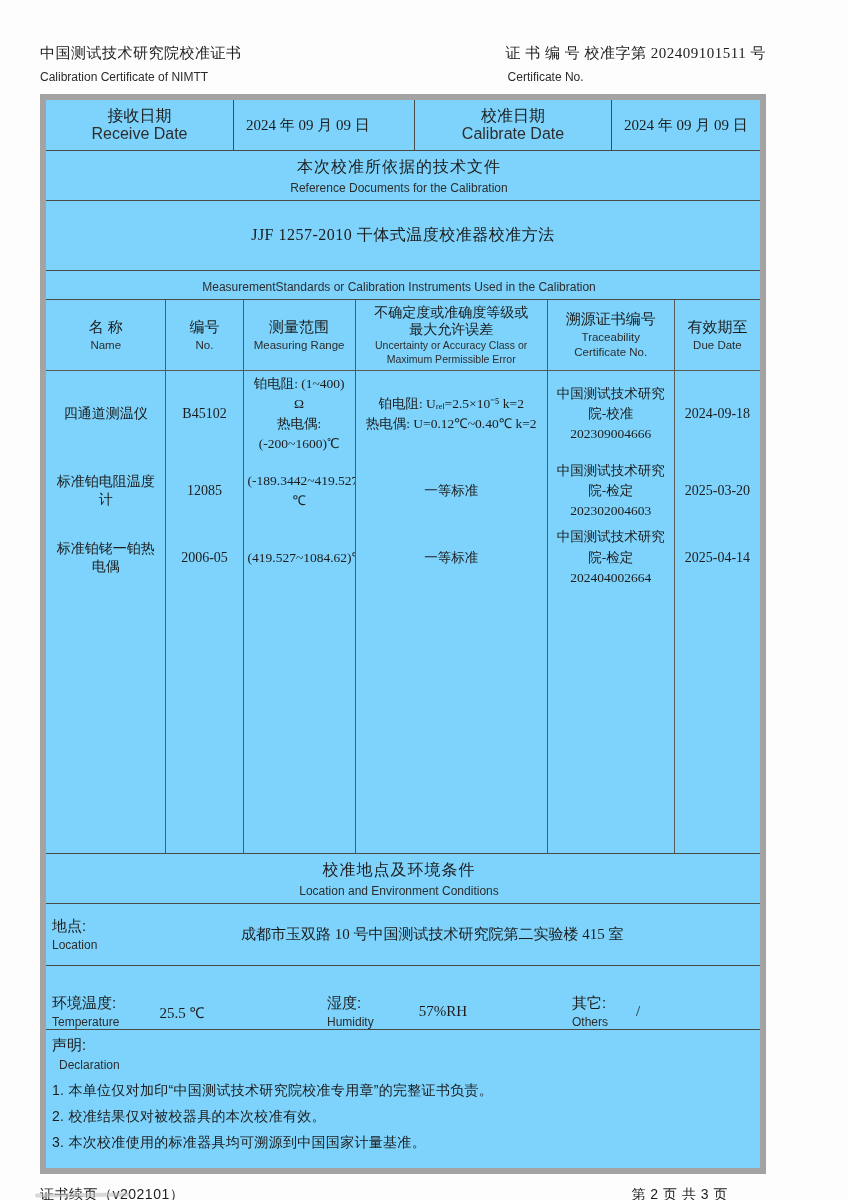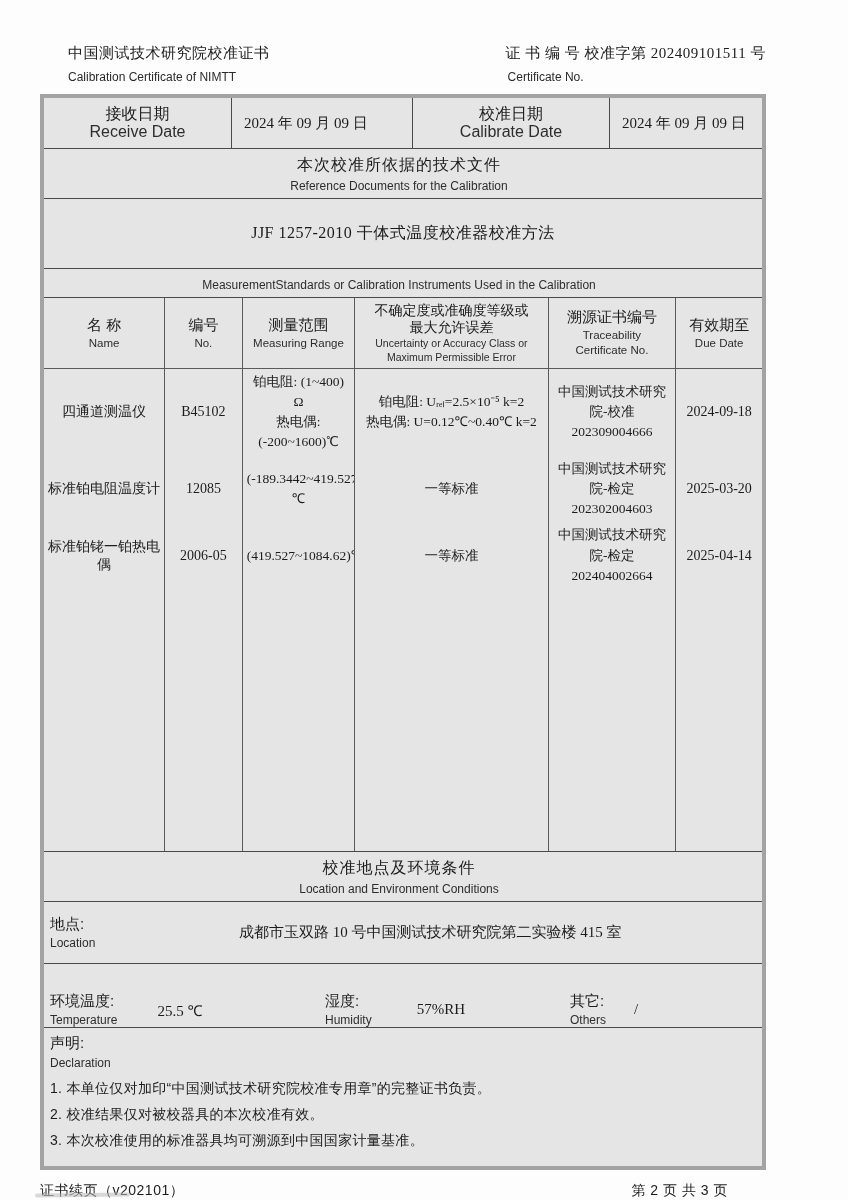--- a/index.html
+++ b/index.html
@@ -8,29 +8,29 @@
   .page {
     position: relative;
     width: 848px; height: 1200px;
     background: #fdfdfd;
     margin: 0 auto;
     overflow: hidden;
   }
   .inner { position: absolute; left: 40px; top: 44px; width: 726px; }
 
   
-  .doc-header { display: flex; justify-content: space-between; margin-bottom: 10px; margin-left: 28px; }
+  .doc-header { display: flex; justify-content: space-between; margin-bottom: 10px; }
   .dh-left, .dh-right { display: flex; flex-direction: column; }
   .cn { font-size: 15px; letter-spacing: 0.5px; }
   .en { font-size: 12px; color: #2a2a2a; margin-top: 7px; }
   .dh-right .cn { font-family: "Liberation Serif", serif; }
   .dh-right .en { padding-left: 2px; }
 
   
-  .content-box { border: 4px solid #a3a3a3; background: #e5e5e5; }
+  .content-box { border: 6px solid #a3a3a3; background: #7dd3fc; }
   .sect { border-top: 1.5px solid #4a4a4a; }
   .sect:first-child { border-top: none; }
 
   
   .date-row { display: flex; height: 50px; }
   .date-row .cell { display: flex; flex-direction: column; justify-content: center; }
   .lbl-cell { width: 188px; border-right: 1.5px solid #4a4a4a; text-align: center; }
   .val-cell { width: 180px; padding-left: 12px; font-family: "Liberation Serif", serif; font-size: 15px; }
   .lbl-cell.second { width: 198px; border-left: 1.5px solid #4a4a4a; border-right: 1.5px solid #4a4a4a; justify-content: center; }
   .val-cell.last { flex: 1; }
@@ -85,21 +85,21 @@
   .env-label .lab-cn { font-size: 15px; }
   .env-label .lab-en { font-size: 12px; color: #2d2d2d; margin-top: 2px; }
   .env-value { font-family: "Liberation Serif", serif; font-size: 15px; }
   .g-temp { width: 275px; } .g-temp .env-value { margin-left: 40px; }
   .g-hum  { width: 245px; } .g-hum .env-value { margin-left: 45px; }
   .g-oth  { flex: 1; } .g-oth .env-value { margin-left: 28px; }
 
   
   .declaration { padding: 6px 6px 12px 6px; }
   .declaration .lab-cn { font-size: 15px; }
-  .declaration .lab-en { font-size: 12px; color: #2d2d2d; margin: 3px 0 6px 0; }
+  .declaration .lab-en { font-size: 12px; color: #2d2d2d; margin: 3px 0 6px 7px; }
   .decl-item { font-size: 14px; line-height: 1.85; letter-spacing: 0.3px; }
 
   
   .doc-footer { display: flex; justify-content: space-between; margin-top: 12px; }
   .df-left .cn, .df-right .cn { font-size: 14px; }
   .df-right { margin-right: 38px; }
 
   .smudge {
     position: absolute; left: 35px; bottom: 3px;
     width: 95px; height: 4px; background: #b9b9b9; opacity: 0.55;

